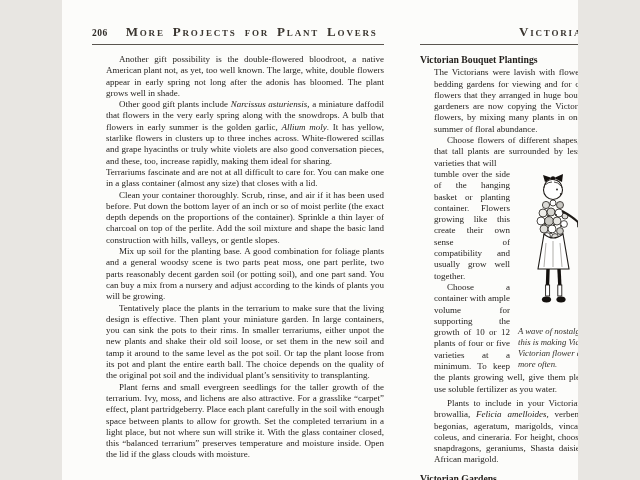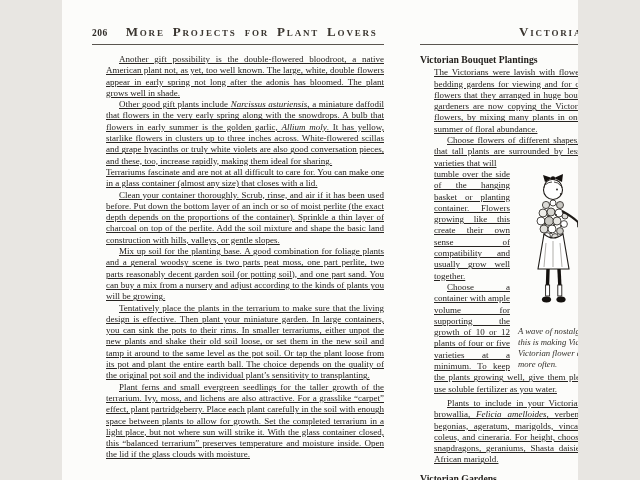--- a/index.html
+++ b/index.html
@@ -22,21 +22,21 @@
     font-variant:small-caps;font-size:13px;font-weight:600;
     letter-spacing:1.8px;word-spacing:3px;color:#3a352f;text-align:center;
   }
   .page-head.left .rhead{margin-left:18px;}
   .page-head.right .folio{margin-left:16px;}
 
   .body-copy{margin-top:9px;font-size:9px;line-height:11.3px;text-align:justify;}
   .body-copy p{margin:0;text-indent:13px;}
   .body-copy p.flush{text-indent:0;}
   .sect-head{font-weight:bold;font-size:9.7px;margin:7px 0 2px;color:#1f1c18;text-align:left;}
-  .sect-body{margin-left:14px;text-decoration:underline;}
+  .sect-body{margin-left:14px;}
   .it{font-style:italic;}
 
   .fig{float:right;width:172px;margin:2px 0 2px 8px;}
   .fig svg{display:block;}
   .caption{
     font-style:italic;font-size:8.7px;line-height:11px;
     text-align:left;margin-top:5px;color:#33302b;
   }
   .clear{clear:both;}
   .after-fig{padding-top:3px;}

